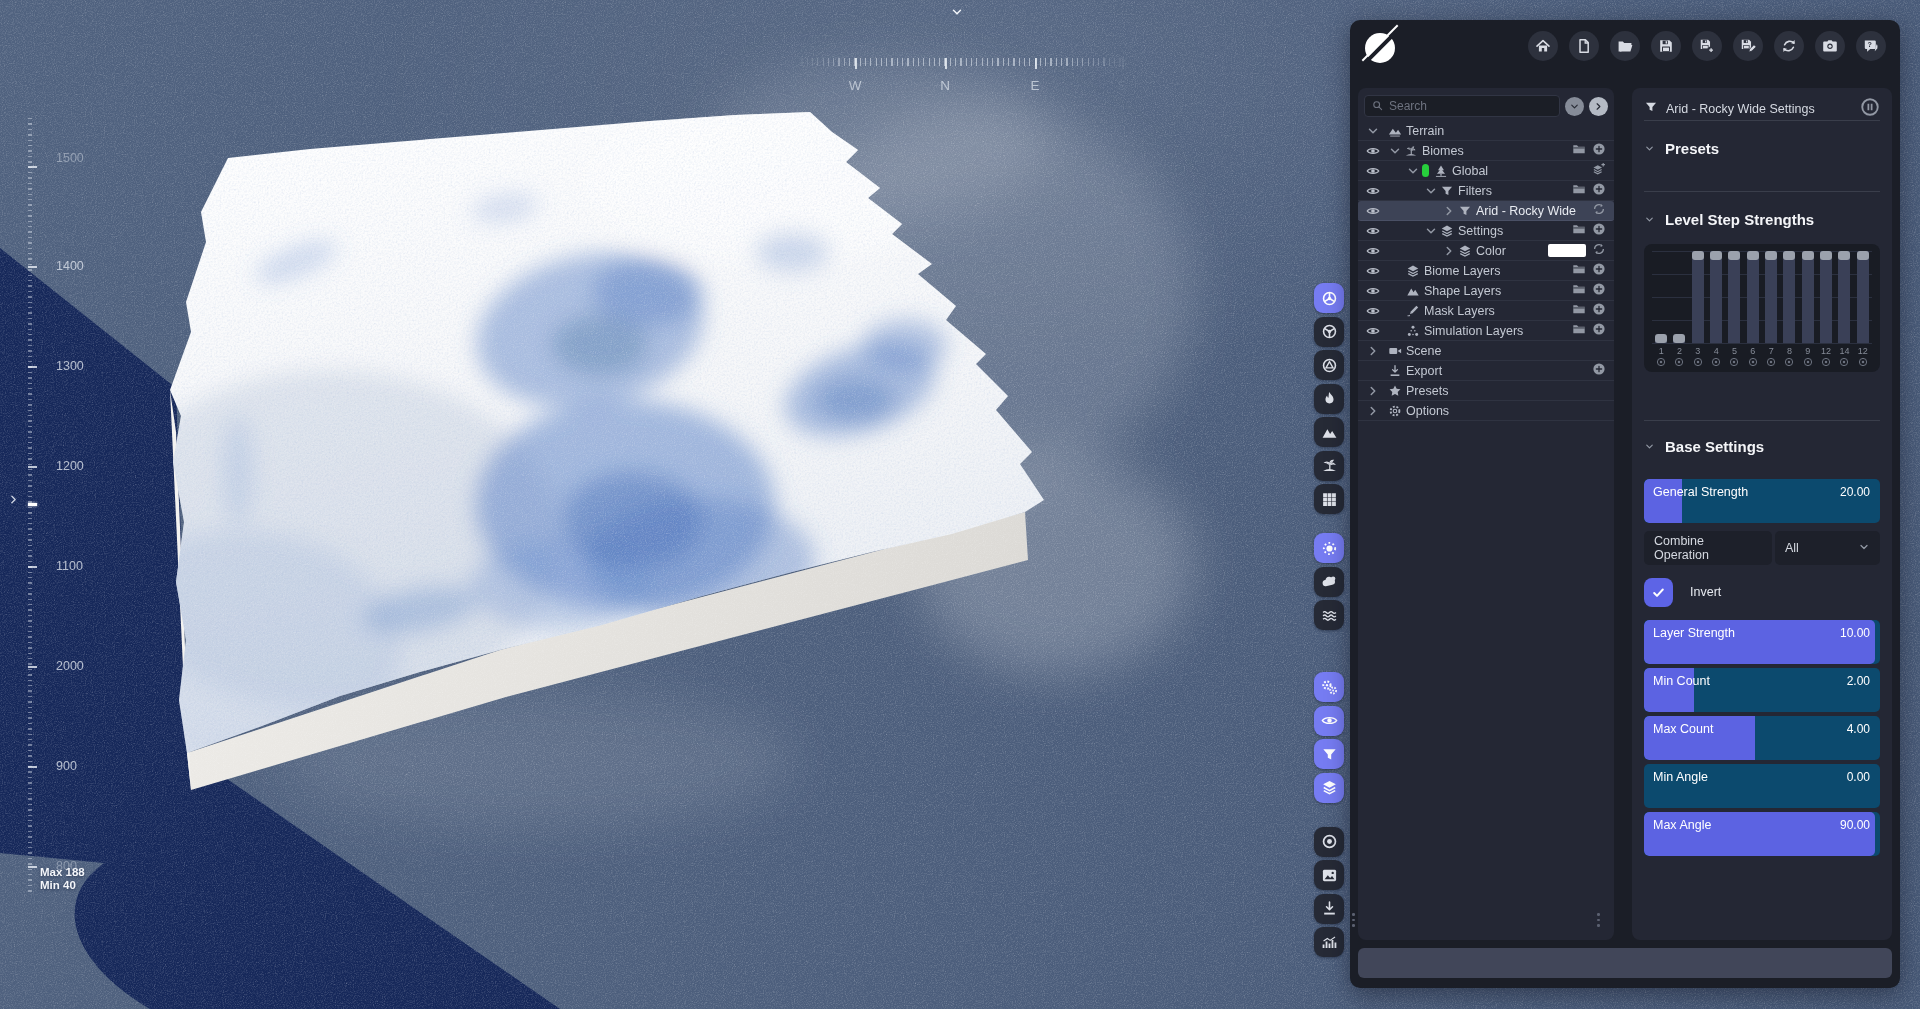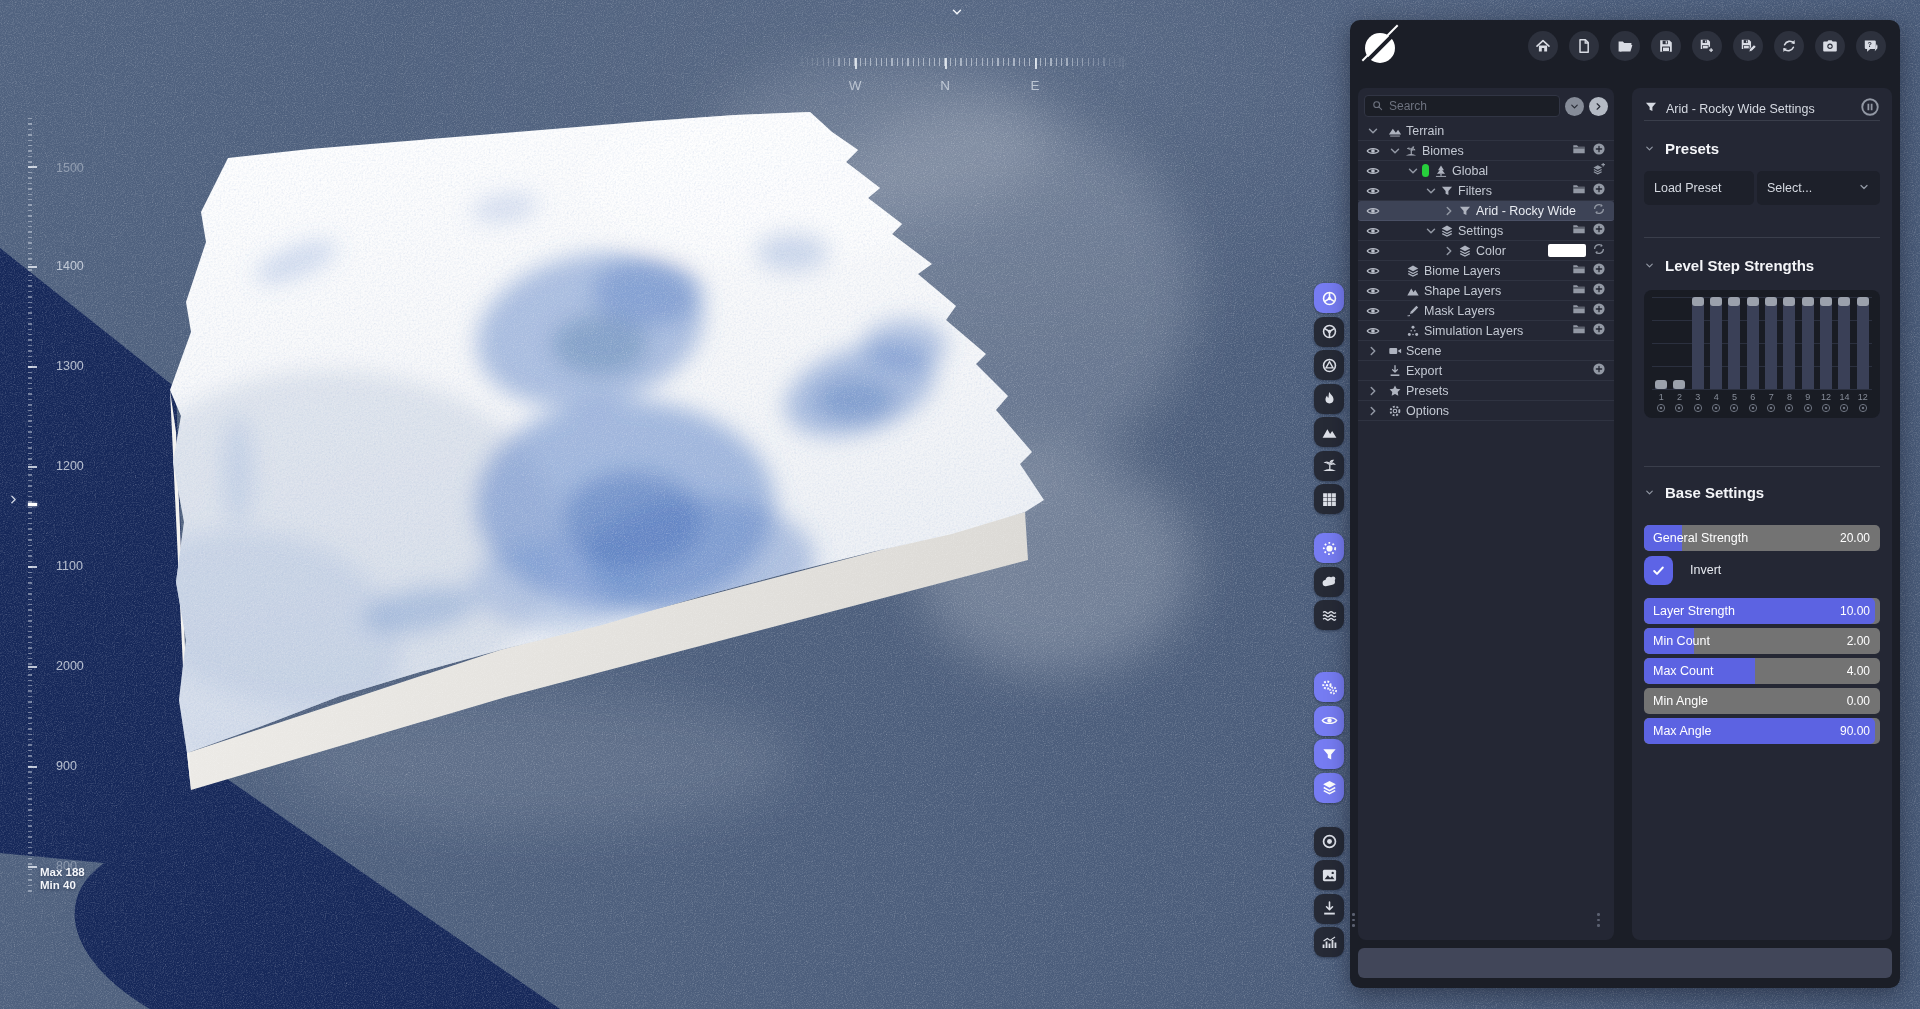--- a/index.html
+++ b/index.html
@@ -108,21 +108,21 @@
   .bar-slot { flex:1; position:relative; }
   .bar-fill { position:absolute; left:50%; margin-left:-6px; bottom:0; width:12px; background:#3a4057; border-radius:2px 2px 0 0; }
   .bar-cap { position:absolute; left:50%; margin-left:-6px; width:12px; height:9px; background:#9ba1ac; border-radius:3px; }
   .bar-nums { display:flex; margin-top:3px; }
   .bar-nums div { flex:1; text-align:center; font-size:9px; color:#868c98; }
   .bar-eyes { display:flex; margin-top:1px; }
   .bar-eyes div { flex:1; display:flex; justify-content:center; color:#6d7380; }
   .bar-eyes svg { width:10px; height:10px; }
 
   .base-rows { margin-top:22px; }
-  .slider { position:relative; height:26px; background:#737373; border-radius:5px; margin-bottom:4px; overflow:hidden; }
+  .slider { position:relative; height:44px; background:#0c4a6e; border-radius:5px; margin-bottom:4px; overflow:hidden; }
   .slider-fill { position:absolute; left:0; top:0; bottom:0; background:#5c63e2; border-radius:5px 0 0 5px; }
   .slider-label { position:absolute; left:9px; top:0; line-height:26px; font-size:12.5px; color:#ffffff; }
   .slider-value { position:absolute; right:10px; top:0; line-height:26px; font-size:12px; color:#ffffff; }
   .combo-row { display:flex; gap:3px; height:34px; margin:8px 0 12px 0; }
   .combo-row .box-label.left { width:128px; }
   .check-row { display:flex; align-items:center; height:30px; margin-bottom:13px; }
   .checkbox { width:29px; height:29px; border-radius:8px; background:#5d64e6; display:flex;
     align-items:center; justify-content:center; }
   .checkbox svg { width:15px; height:15px; }
   .check-label { margin-left:17px; font-size:12.5px; color:#e7eaf0; }
@@ -231,21 +231,21 @@
   </div>
   <span class="compass-marker" id="compass-marker"><svg width="14" height="14" viewBox="0 0 16 16">
         <path d="M4 6l4 4 4-4" fill="none" stroke="currentColor" stroke-width="1.7" stroke-linecap="round" stroke-linejoin="round"></path>
       </svg></span>
 
   <div class="ruler">
     <div class="ruler-minor"></div>
     <div class="ruler-current" style="top:385px"></div>
     <div id="ruler-anchors">
         <div class="ruler-major" style="top: 48px;"></div>
-        <div class="ruler-label" style="top: 43px; opacity: 0.45; text-align: right;">1500</div>
+        <div class="ruler-label" style="top: 33px; opacity: 0.45; text-align: right;">1500</div>
         <div class="ruler-major" style="top: 148px;"></div>
         <div class="ruler-label" style="top: 141px;">1400</div>
         <div class="ruler-major" style="top: 248px;"></div>
         <div class="ruler-label" style="top: 241px;">1300</div>
         <div class="ruler-major" style="top: 348px;"></div>
         <div class="ruler-label" style="top: 341px;">1200</div>
         <div class="ruler-major" style="top: 448px;"></div>
         <div class="ruler-label" style="top: 441px;">1100</div>
         <div class="ruler-major" style="top: 548px;"></div>
         <div class="ruler-label" style="top: 541px;">2000</div>
@@ -872,29 +872,20 @@
           </svg></span>
     </div>
     <div class="divider"></div>
 
     <div class="sec-head" style="margin-top:16px">
       <span id="sec-chev-1"><svg width="11" height="11" viewBox="0 0 16 16">
             <path d="M4 6l4 4 4-4" fill="none" stroke="currentColor" stroke-width="1.7" stroke-linecap="round" stroke-linejoin="round"></path>
           </svg></span>
       <span>Presets</span>
     </div>
-    <div class="preset-row">
-      <div class="box-label left">Load Preset</div>
-      <div class="dropdown">
-        <span class="dd-val">Select...</span>
-        <span id="dd-chev-1"><svg width="12" height="12" viewBox="0 0 16 16">
-              <path d="M4 6l4 4 4-4" fill="none" stroke="currentColor" stroke-width="1.7" stroke-linecap="round" stroke-linejoin="round"></path>
-            </svg></span>
-      </div>
-    </div>
     <div class="divider" style="margin-top:32px"></div>
 
     <div class="sec-head" style="margin-top:16px">
       <span id="sec-chev-2"><svg width="11" height="11" viewBox="0 0 16 16">
             <path d="M4 6l4 4 4-4" fill="none" stroke="currentColor" stroke-width="1.7" stroke-linecap="round" stroke-linejoin="round"></path>
           </svg></span>
       <span>Level Step Strengths</span>
     </div>
     <div class="chart-box">
       <div class="chart-grid" style="top:7px"></div>
@@ -1048,20 +1039,29 @@
             <path d="M4 6l4 4 4-4" fill="none" stroke="currentColor" stroke-width="1.7" stroke-linecap="round" stroke-linejoin="round"></path>
           </svg></span>
       <span>Base Settings</span>
     </div>
     <div class="base-rows" id="base-rows">
         <div class="slider">
           <div class="slider-fill" style="width: 16%;"></div>
           <span class="slider-label">General Strength</span>
           <span class="slider-value">20.00</span>
         </div>
+        <div class="combo-row">
+          <div class="box-label left">Combine Operation</div>
+          <div class="dropdown">
+            <span class="dd-val">All</span>
+            <span><svg width="12" height="12" viewBox="0 0 16 16">
+                <path d="M4 6l4 4 4-4" fill="none" stroke="currentColor" stroke-width="1.7" stroke-linecap="round" stroke-linejoin="round"></path>
+              </svg></span>
+          </div>
+        </div>
         <div class="check-row">
           <div class="checkbox">
             <svg width="15" height="15" viewBox="0 0 16 16">
               <path d="M3.4 8.6l3 3 6.2-6.8" fill="none" stroke="#ffffff" stroke-width="2.1" stroke-linecap="round" stroke-linejoin="round"></path>
             </svg>
           </div>
           <span class="check-label">Invert</span>
         </div>
         <div class="slider">
           <div class="slider-fill" style="width: 98%; border-radius: 5px;"></div>

